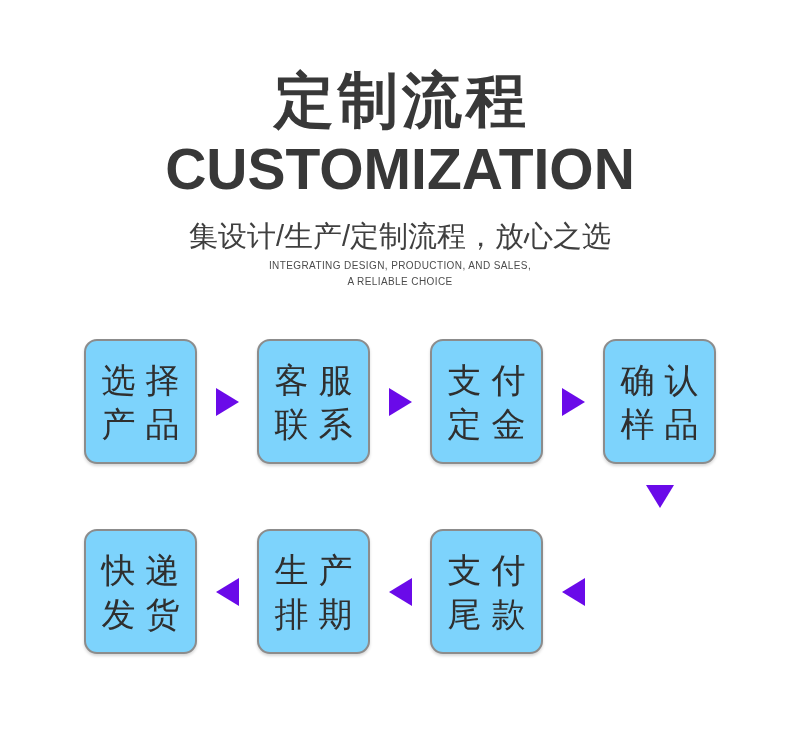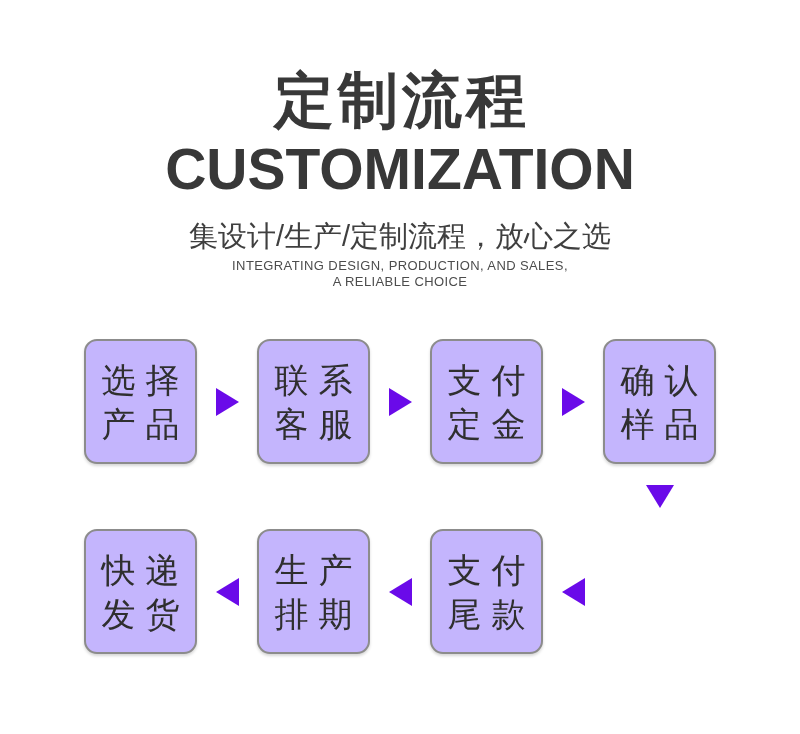--- a/index.html
+++ b/index.html
@@ -36,33 +36,33 @@
   }
   .subtitle-cn {
     margin-top: 21px;
     font-size: 29px;
     line-height: 34px;
     font-weight: normal;
     color: #3f3f3f;
   }
   .subtitle-en {
     margin-top: 5px;
-    font-size: 13px;
+    font-size: 10px;
     line-height: 15.5px;
     letter-spacing: 0.4px;
     color: #4c4c4c;
   }
 
   
   .flow { width: 632px; margin: 50px auto 0; }
   .flow-row { display: flex; align-items: stretch; }
   .step-box {
     width: 113px;
     height: 125px;
-    background: #c4b5fd;
+    background: #7dd3fc;
     border: 2px solid #8c8c8c;
     border-radius: 13px;
     box-shadow: 0 2px 3px rgba(0,0,0,0.16);
     display: flex;
     flex-direction: column;
     justify-content: center;
     align-items: center;
   }
   .step-line {
     display: block;
@@ -122,22 +122,22 @@
 
     <div class="flow-row">
       <div class="step-box">
         <span class="step-line">选择</span>
         <span class="step-line">产品</span>
       </div>
       <div class="gap-cell">
         <span class="tri-right"></span>
       </div>
       <div class="step-box">
+        <span class="step-line">客服</span>
         <span class="step-line">联系</span>
-        <span class="step-line">客服</span>
       </div>
       <div class="gap-cell">
         <span class="tri-right"></span>
       </div>
       <div class="step-box">
         <span class="step-line">支付</span>
         <span class="step-line">定金</span>
       </div>
       <div class="gap-cell">
         <span class="tri-right"></span>

